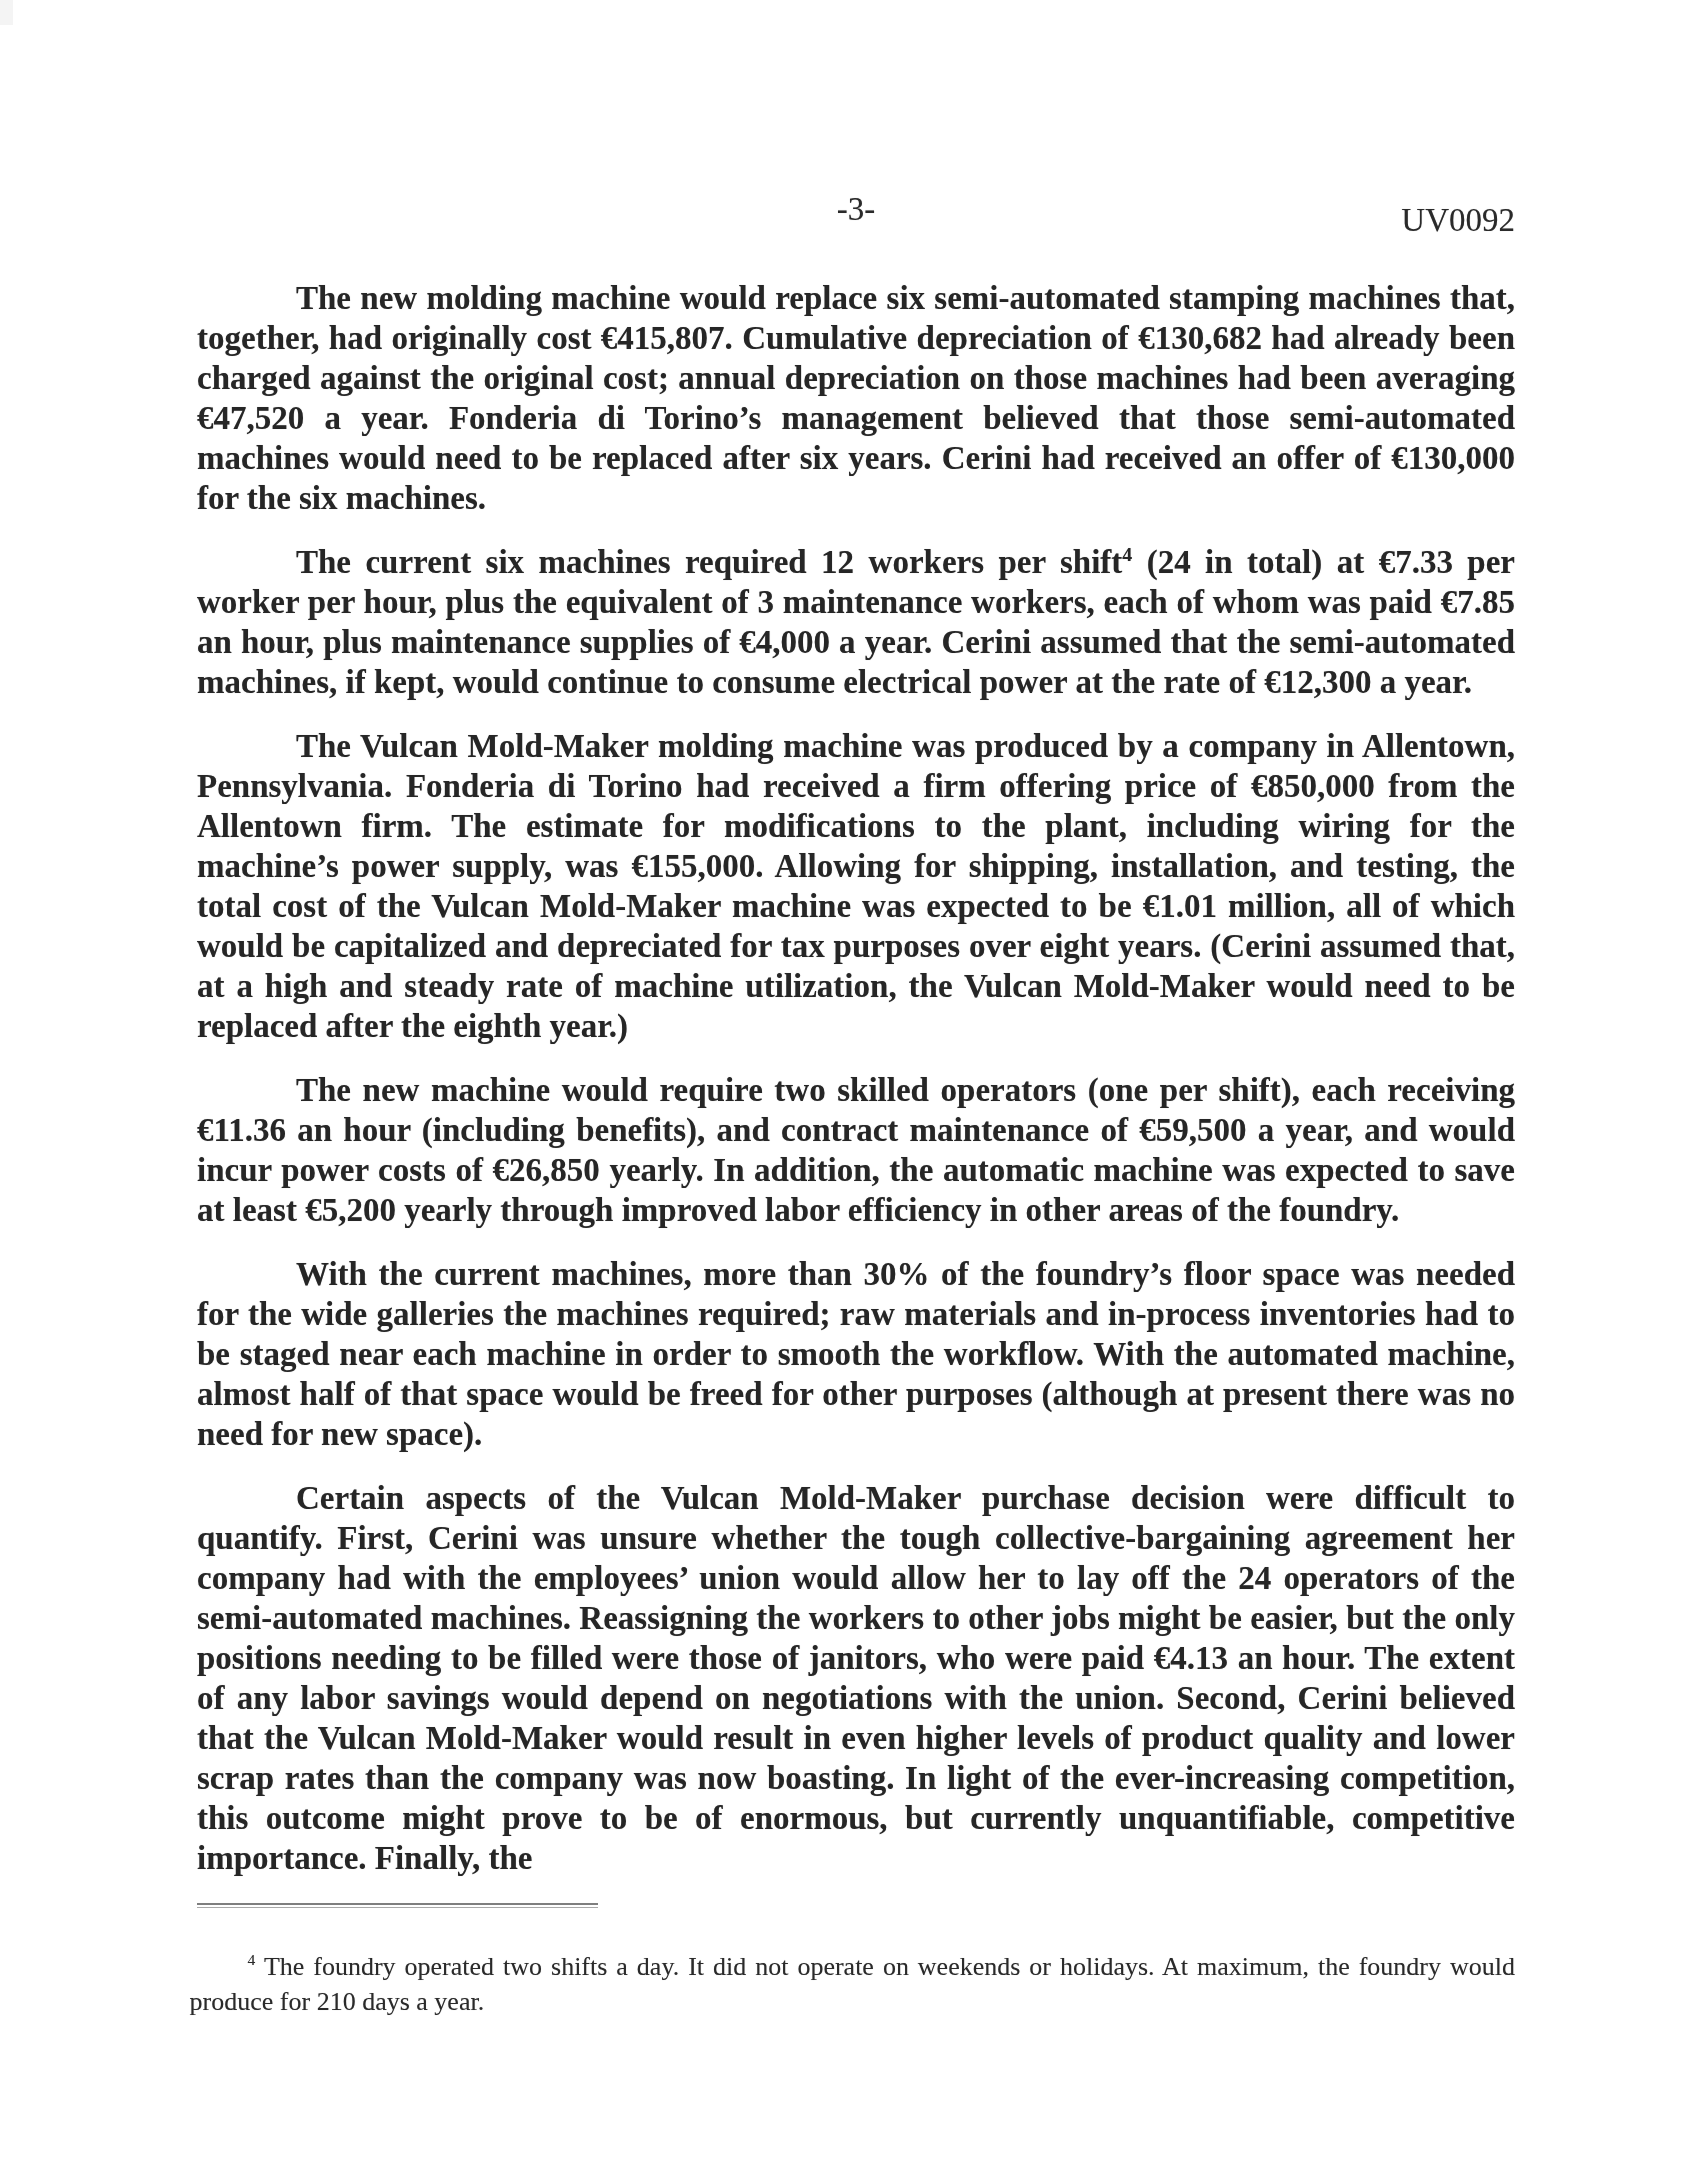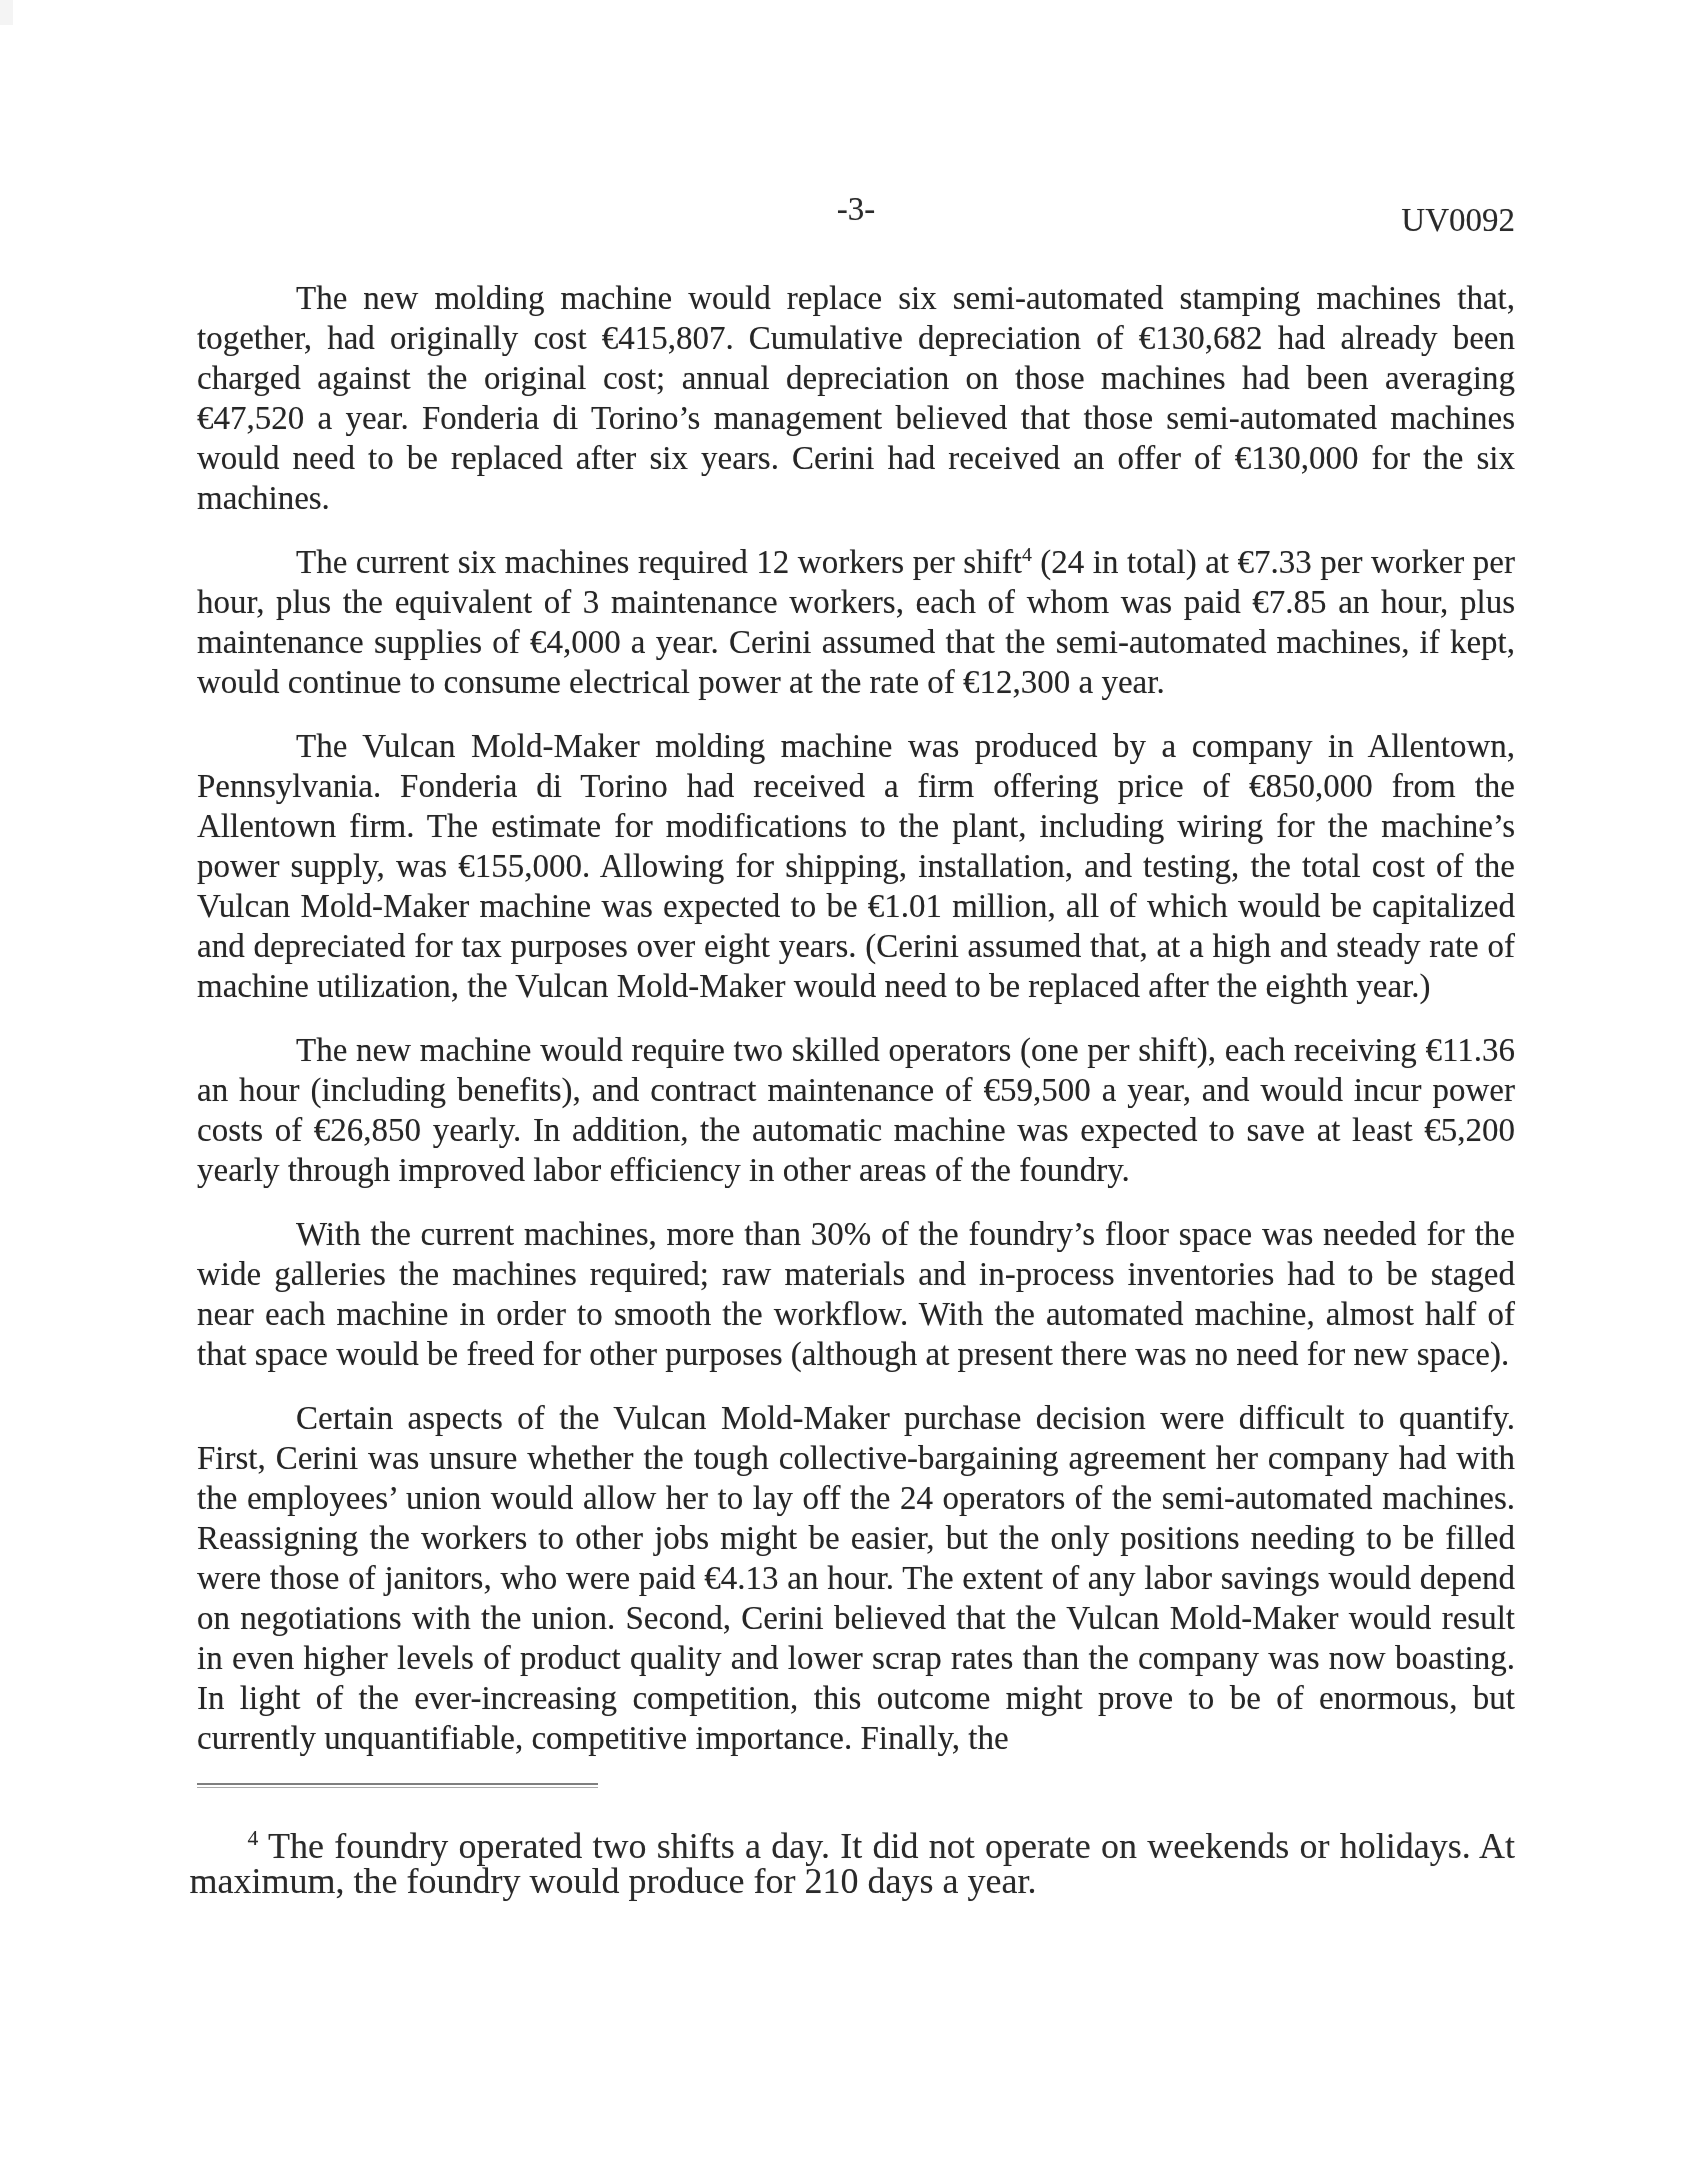--- a/index.html
+++ b/index.html
@@ -47,38 +47,39 @@
   }
   .paragraphs { margin-top: 48px; }
   p.para {
     font-size: 33px;
     line-height: 40px;
     text-align: justify;
     text-indent: 99px;
     margin: 0 0 24px 0;
     color: #262626;
     text-shadow: 0 0 0.8px rgba(40,40,40,0.35);
+    font-weight: bold;
   }
   p.para:last-child { margin-bottom: 8px; }
   sup.fn-ref {
     font-size: 60%;
     vertical-align: super;
     line-height: 0;
   }
   .footnote-sep {
     margin-top: 25px;
     width: 401px;
     height: 1.6px;
     border-top: 2.5px solid #7f7f7f;
     border-bottom: 1.6px solid #a9a9a9;
   }
   .footnote {
     margin-top: 41px;
     margin-left: -7.4px;
-    font-size: 36px;
+    font-size: 26px;
     line-height: 35px;
     text-align: justify;
     text-indent: 58px;
     color: #2a2a2a;
     text-shadow: 0 0 0.8px rgba(40,40,40,0.3);
   }
 </style>
 </head>
 <body>
 

